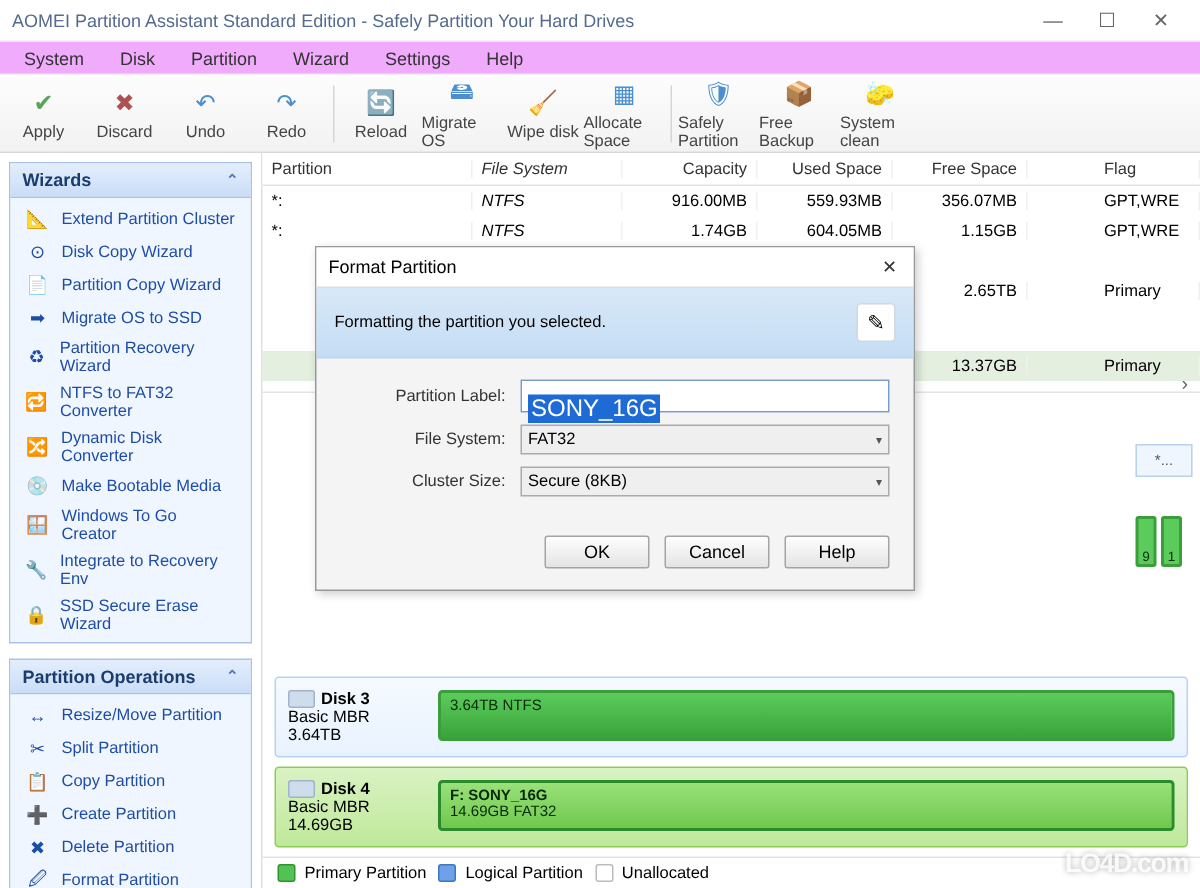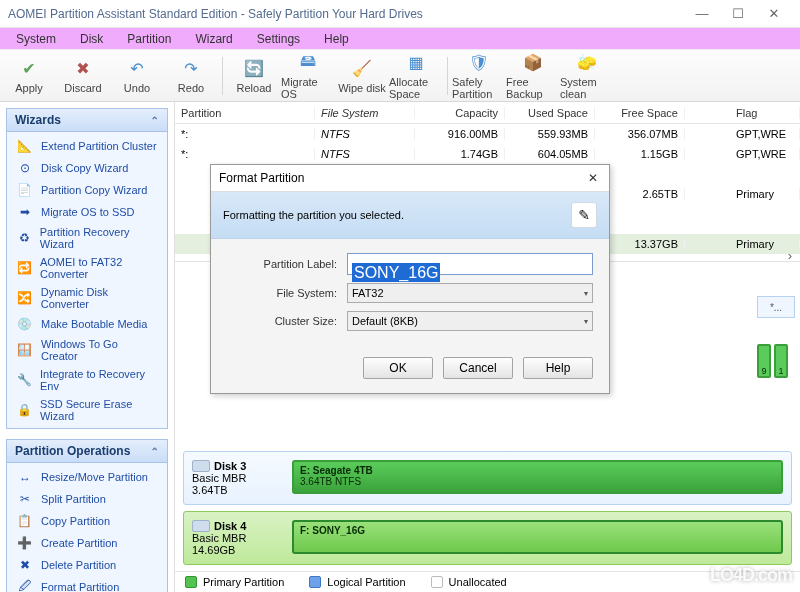--- a/index.html
+++ b/index.html
@@ -41,21 +41,21 @@
   .tbl-row { display: flex; font-size: 11px; padding: 4px 0; }
 
   .diskrow { margin: 6px 8px; border: 1px solid #b7d2f0; border-radius: 3px; background: linear-gradient(#f5faff,#e8f2fe); padding: 8px; display: flex; gap: 10px; }
   .diskrow.sel { background: linear-gradient(#d9f2c3,#bfe99a); border-color: #8dcb5a; }
   .diskinfo { width: 90px; font-size: 11px; }
   .diskinfo .dname { font-weight: bold; display: flex; align-items: center; gap: 4px; }
   .dicon { width: 18px; height: 12px; background: #cfdceb; border: 1px solid #9fb4cc; border-radius: 2px; display: inline-block; }
   .bar { flex: 1; height: 34px; border: 2px solid #3a9e3a; border-radius: 3px; background: linear-gradient(#5bcc5b,#3aa33a); padding: 3px 6px; color: #062a06; font-size: 10px; }
   .bar.sel { border-color: #2b8a2b; background: linear-gradient(#99e07a,#6fc94d); }
 
-  .legend { padding: 4px 10px; font-size: 11px; display: flex; gap: 25px; border-top: 1px solid #e3e3e3; }
+  .legend { padding: 4px 10px; font-size: 11px; display: flex; gap: 8px; border-top: 1px solid #e3e3e3; }
   .lg { display: flex; align-items: center; gap: 6px; }
   .swatch { width: 12px; height: 12px; border: 1px solid #888; border-radius: 2px; }
   .sw-p { background: #52c352; border-color: #2f942f; }
   .sw-l { background: #6ea1e8; border-color: #3f76c1; }
   .sw-u { background: #fff; border-color: #bbb; }
 
   
   .dialog { position: absolute; top: 164px; left: 210px; width: 400px; background: #f4f4f4; border: 1px solid #999; box-shadow: 2px 2px 6px rgba(0,0,0,0.2); font-size: 11px; }
   .dlg-title { background: #fff; padding: 6px 8px; border-bottom: 1px solid #ddd; display: flex; justify-content: space-between; font-size: 12px; }
   .dlg-closebtn { width: 16px; text-align: center; color: #333; }
@@ -173,21 +173,21 @@
           <div class="sb-item">
             <span class="sicon">➡</span>
             <span>Migrate OS to SSD</span>
           </div>
           <div class="sb-item">
             <span class="sicon">♻</span>
             <span>Partition Recovery Wizard</span>
           </div>
           <div class="sb-item">
             <span class="sicon">🔁</span>
-            <span>AOMEI to FAT32 Converter</span>
+            <span>NTFS to FAT32 Converter</span>
           </div>
           <div class="sb-item">
             <span class="sicon">🔀</span>
             <span>Dynamic Disk Converter</span>
           </div>
           <div class="sb-item">
             <span class="sicon">💿</span>
             <span>Make Bootable Media</span>
           </div>
           <div class="sb-item">
@@ -291,32 +291,32 @@
     <div style="flex:1;"></div>
 
     <div id="disk-rows">
         <div class="diskrow">
           <div class="diskinfo">
             <div class="dname"><span class="dicon"></span>Disk 3</div>
             <div>Basic MBR</div>
             <div>3.64TB</div>
           </div>
           <div class="bar">
-            <div style="font-weight:bold;">E: Seagate 4TB</div>
             <div>3.64TB NTFS</div>
           </div>
         </div>
         <div class="diskrow sel">
           <div class="diskinfo">
             <div class="dname"><span class="dicon"></span>Disk 4</div>
             <div>Basic MBR</div>
             <div>14.69GB</div>
           </div>
           <div class="bar sel">
             <div style="font-weight:bold;">F: SONY_16G</div>
+            <div>14.69GB FAT32</div>
           </div>
         </div>
       </div>
 
     <div class="legend">
       <div class="lg">
           <span class="swatch sw-p"></span>
           <span>Primary Partition</span>
         </div>
       <div class="lg">
@@ -361,21 +361,21 @@
     <div class="frow">
       <div class="flbl">File System:</div>
       <div class="fcombo">
           <span>FAT32</span>
           <span class="arrow">▾</span>
         </div>
     </div>
     <div class="frow">
       <div class="flbl">Cluster Size:</div>
       <div class="fcombo">
-          <span>Default (8KB)</span>
+          <span>Secure (8KB)</span>
           <span class="arrow">▾</span>
         </div>
     </div>
   </div>
   <div class="dlg-btns">
     <div class="dbtn">OK</div>
     <div class="dbtn">Cancel</div>
     <div class="dbtn">Help</div>
   </div>
 </div>

